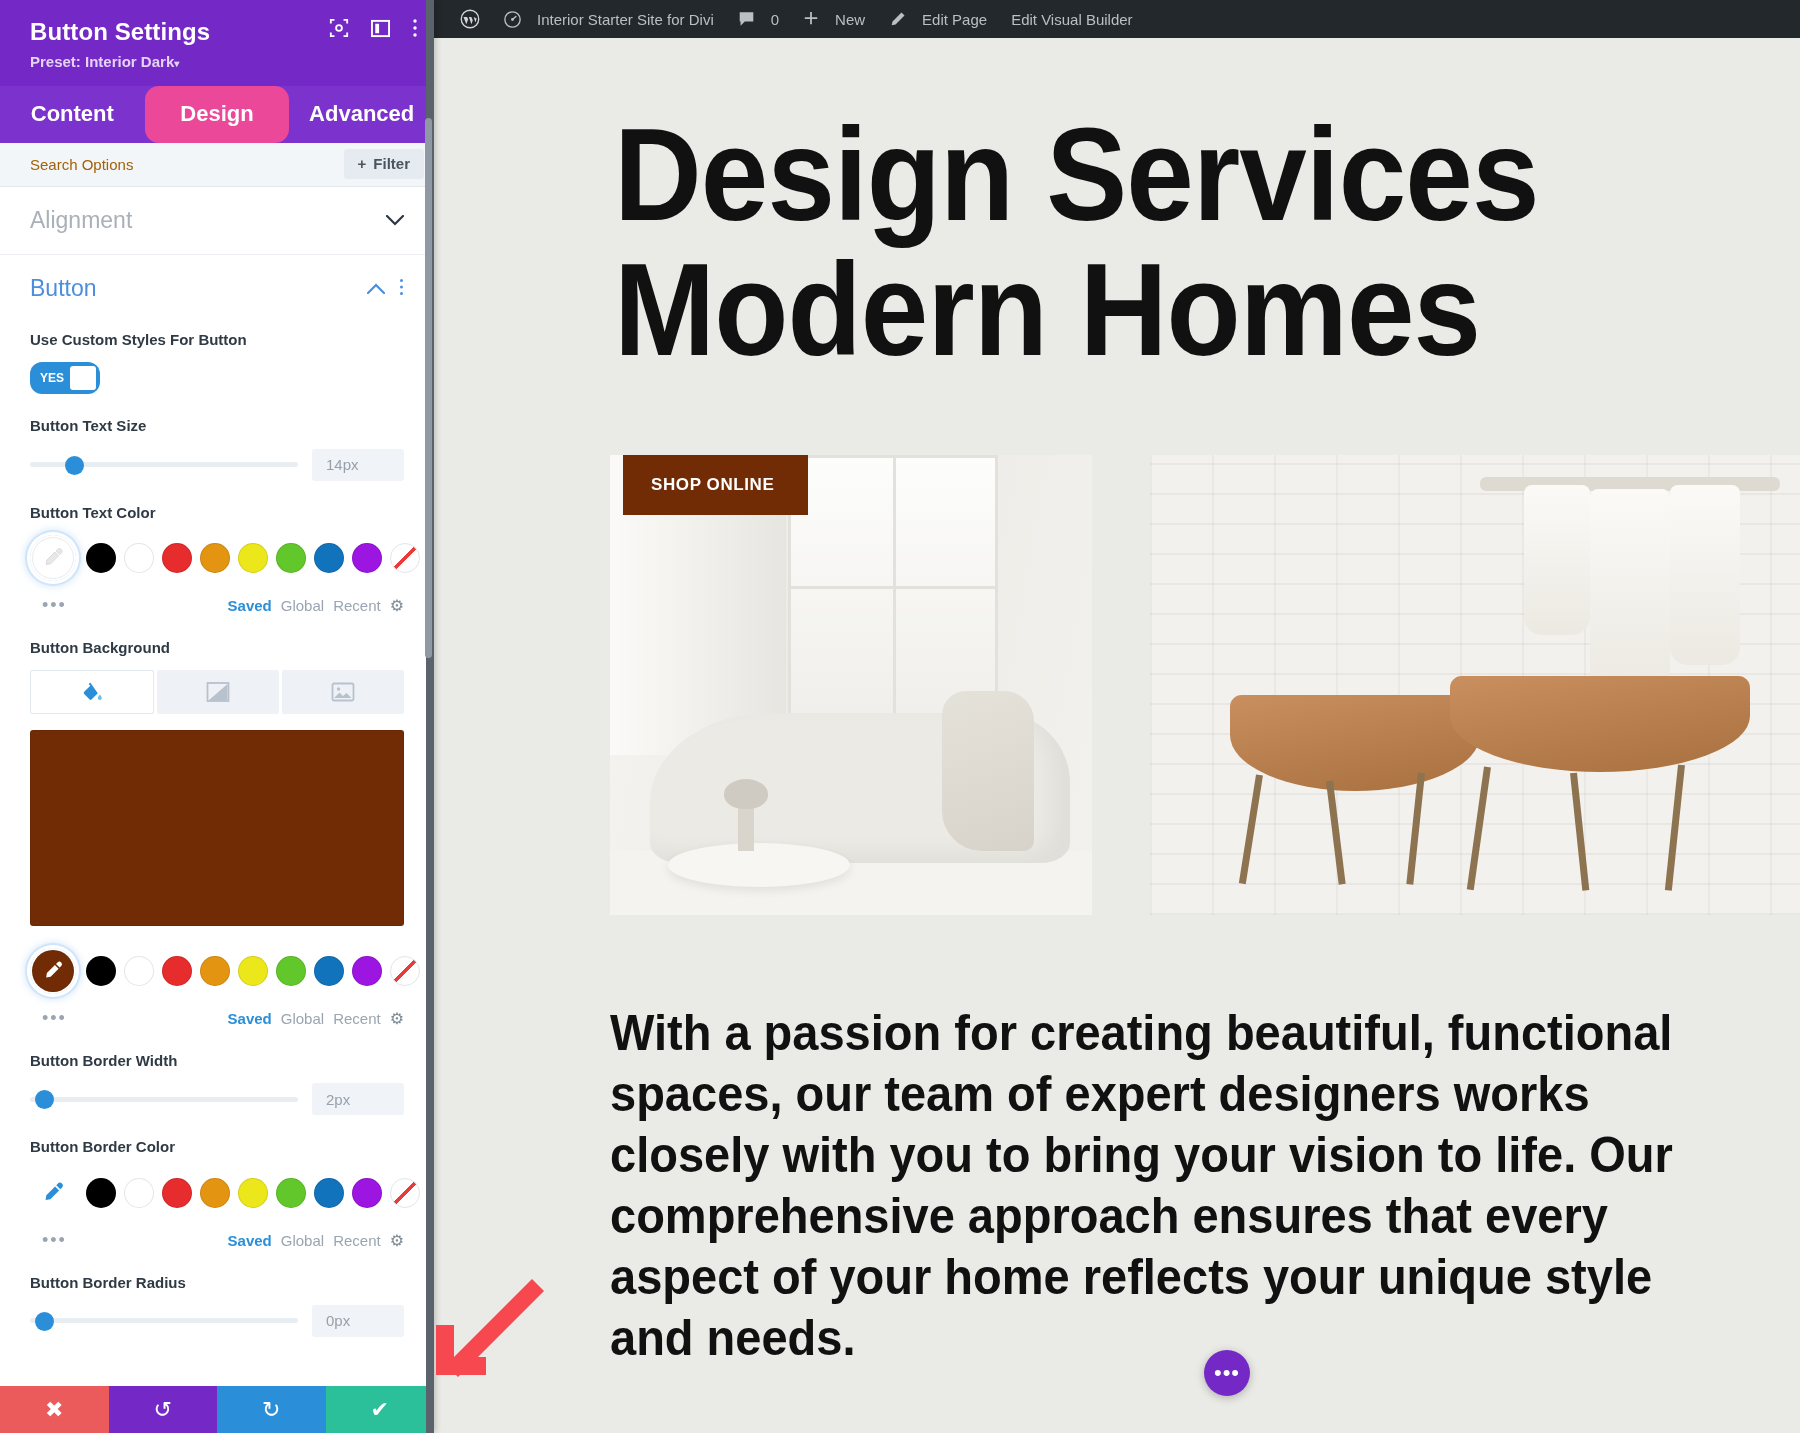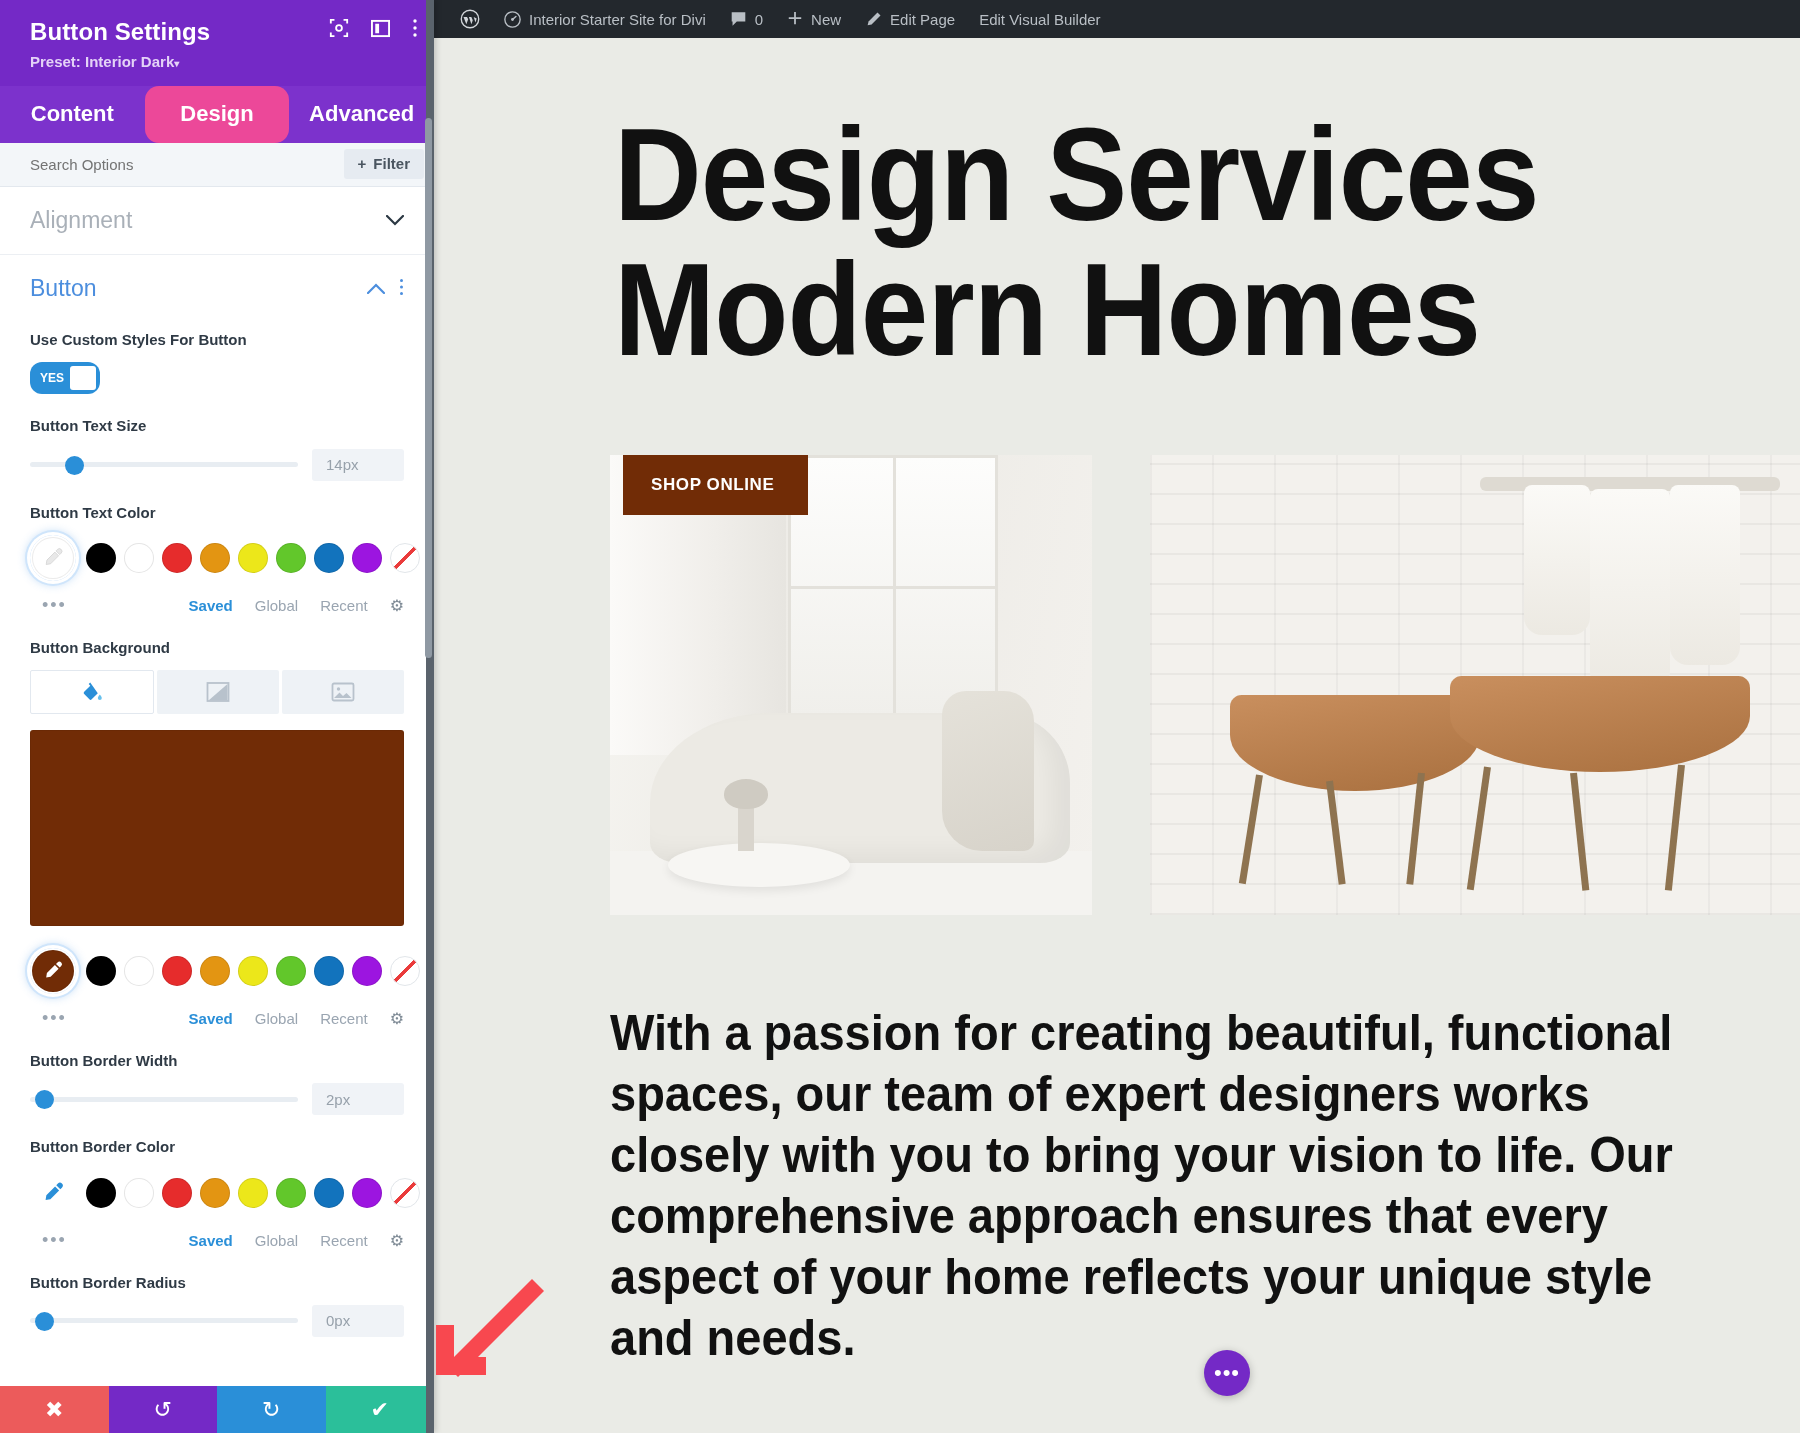--- a/index.html
+++ b/index.html
@@ -46,21 +46,21 @@
     color: #fff; font-size: 22px; font-weight: bold; cursor: pointer;
   }
   .tab.active { background: #ec4899; border-radius: 14px; }
 
   .searchbar {
     display: flex; align-items: center;
     background: #f3f6f9; height: 44px;
     border-bottom: 1px solid #e3e8ee;
     padding-left: 30px; position: relative;
   }
-  .searchbar .ph { color: #737373; font-size: 15px; }
+  .searchbar .ph { color: #a16207; font-size: 15px; }
   .filter-btn {
     position: absolute; right: 10px; top: 6px;
     background: #e6ebf1; color: #4a5560;
     font-size: 15px; font-weight: bold;
     padding: 6px 14px 7px; border-radius: 3px;
     display: flex; align-items: center; gap: 7px; cursor: pointer;
   }
 
   .scroller { flex: 1; overflow: hidden; position: relative; }
 
@@ -125,21 +125,21 @@
     display: flex; align-items: center; justify-content: center;
     border: 1px solid rgba(0,0,0,.08);
   }
   .eyedrop-plain { width: 30px; height: 30px; display:flex; align-items:center; justify-content:center; }
 
   .meta-row {
     display: flex; align-items: center; margin-top: 14px;
     font-size: 15px;
   }
   .dots3 { color: #9aa5b1; letter-spacing: 2px; font-size: 18px; margin-left: 12px; }
-  .meta-right { margin-left: auto; display: flex; align-items: center; gap: 22px; }
+  .meta-right { margin-left: auto; display: flex; align-items: center; gap: 9px; }
   .m-saved { color: #2a8fd8; font-weight: bold; cursor: pointer; }
   .m-link { color: #9aa5b1; cursor: pointer; }
   .gear { color: #7f8b96; font-size: 16px; cursor: pointer; }
 
   .bgtabs { display: flex; gap: 3px; margin-top: 4px; }
   .bgtab {
     flex: 1; height: 44px; background: #eef2f6;
     display: flex; align-items: center; justify-content: center;
     cursor: pointer; border-radius: 2px;
   }
@@ -178,21 +178,21 @@
     position: absolute; left: 434px; top: 0;
     width: 1366px; height: 1433px;
     background: #eaebe6; overflow: hidden;
   }
   .adminbar {
     height: 38px; background: #23282d;
     display: flex; align-items: center; gap: 0px;
     color: #b9bfc5; font-size: 15px; padding-left: 14px;
   }
   .ab-item {
-    display: flex; align-items: center; gap: 8px;
+    display: flex; align-items: center; gap: 16px;
     padding: 0 12px; height: 38px; cursor: pointer; white-space: nowrap;
   }
   .ab-item .glyph { display: inline-flex; align-items: center; }
 
   .hero { padding: 70px 0 0 180px; }
   .hero h1 {
     font-family: "Liberation Sans Narrow", "Liberation Sans", sans-serif;
     font-size: 132px; line-height: 1.02; font-weight: bold;
     color: #111; letter-spacing: -1px; white-space: nowrap;
     transform: scaleX(0.92); transform-origin: left center;

